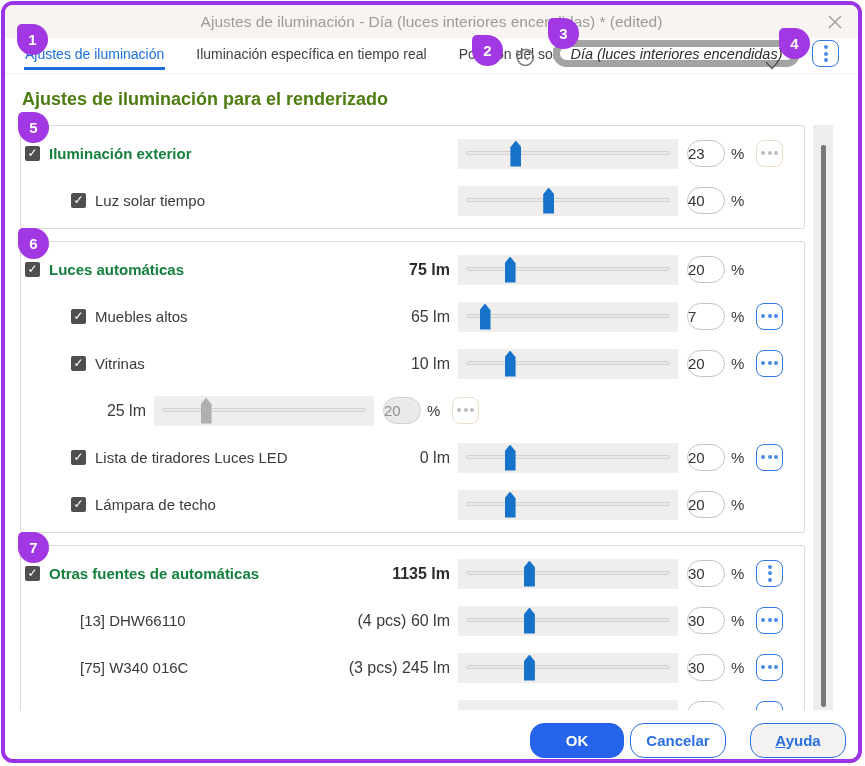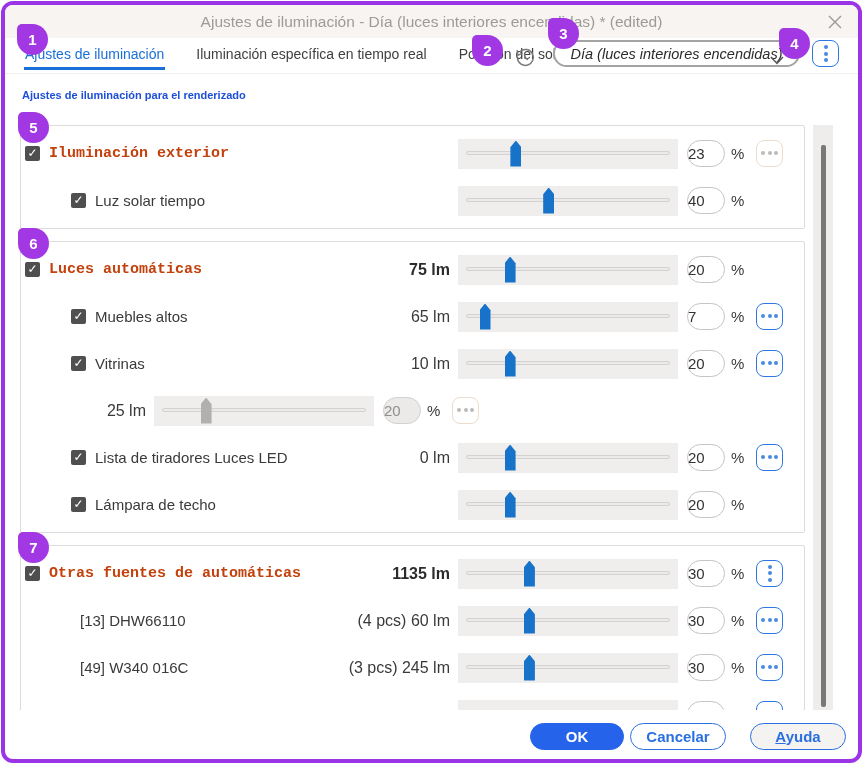--- a/index.html
+++ b/index.html
@@ -10,39 +10,39 @@
   .titlebar{position:absolute;left:0;top:0;right:0;height:33px;background:#f8f4f1;}
   .title{position:absolute;left:0;right:0;top:0;height:33px;line-height:33px;text-align:center;font-size:15.5px;color:#9b9b9b;}
   .closebtn{position:absolute;right:12px;top:6px;width:22px;height:22px;background:none;border:none;padding:0;cursor:pointer;}
 
   
   .tabs{position:absolute;left:19px;top:37px;height:30px;display:flex;gap:30px;align-items:flex-start;}
   .tab{font-size:14px;color:#3f3f3f;padding:4px 1px 8px 1px;cursor:pointer;white-space:nowrap;}
   .tab.active{color:#1a6fd8;border-bottom:3px solid #1a6fd8;padding-bottom:5px;}
   .tabsep{position:absolute;left:0;right:0;top:68px;height:1px;background:#f3eeea;}
   .historyicon{position:absolute;left:509px;top:42px;width:21px;height:21px;}
-  .preset{position:absolute;left:548px;top:35px;width:247px;height:27px;border:2px solid #a3a3a3;border-radius:14px;background:#fff;display:flex;align-items:center;justify-content:center;cursor:pointer;box-sizing:border-box;}
+  .preset{position:absolute;left:548px;top:35px;width:247px;height:27px;border:7px solid #a3a3a3;border-radius:14px;background:#fff;display:flex;align-items:center;justify-content:center;cursor:pointer;box-sizing:border-box;}
   .preset .val{font-size:14.5px;font-style:italic;color:#2b2b2b;white-space:nowrap;}
   .preset .chev{position:absolute;right:14px;top:9px;}
   .kebabtop{position:absolute;left:807px;top:35px;}
 
-  .heading{position:absolute;left:17px;top:84px;font-size:11px;font-weight:bold;color:#1d4ed8;}
+  .heading{position:absolute;left:17px;top:84px;font-size:18px;font-weight:bold;color:#4d7c0f;}
 
   
   .viewport{position:absolute;left:0;top:103px;right:0;height:602px;overflow:hidden;}
   .group-box{position:relative;margin:0 0 12px 15px;width:785px;border:1px solid #dedcda;border-radius:2px;background:#fff;padding:4px 0;box-sizing:border-box;}
   .group-box:first-child{margin-top:17px;}
 
   .row{display:flex;align-items:center;height:47px;padding-right:20px;}
   .lz{display:flex;align-items:center;flex:1;margin-left:50px;min-width:0;}
   .row.hd .lz{margin-left:4px;}
   .cb{width:15px;height:15px;background:#4f4f4f;border-radius:2px;color:#fff;font-size:12px;line-height:15px;text-align:center;flex:none;cursor:pointer;box-sizing:border-box;}
   .cb.un{background:#fff;border:1.5px solid #6f6f6f;}
   .lab{margin-left:9px;font-size:15px;color:#3a3a3a;white-space:nowrap;}
-  .lab.b{font-weight:bold;color:#c2410c;font-family:Liberation Mono, monospace;}
+  .lab.b{font-weight:bold;color:#15803d;}
   .lm{width:125px;text-align:right;font-size:16px;color:#3a3a3a;margin-right:8px;flex:none;white-space:nowrap;}
   .lm.b{font-weight:bold;color:#2b2b2b;}
   .slider{position:relative;width:220px;height:30px;background:#f0eeec;flex:none;cursor:pointer;}
   .trk{position:absolute;left:8px;right:8px;top:12px;height:4px;background:#eceae8;border:1px solid #d4d2d0;border-radius:3px;box-sizing:border-box;}
   .hdl{position:absolute;top:2px;width:11px;height:26px;background:#1673c9;clip-path:polygon(50% 0,100% 26%,100% 100%,0 100%,0 26%);}
   .slider.dis .hdl{background:#b2b0ae;}
   .pill{width:38px;height:27px;border:1px solid #c6c3c1;border-radius:14px;font-size:15px;color:#333;line-height:25px;margin-left:9px;flex:none;background:#fff;box-sizing:border-box;}
   .pill.dis{background:#eceae9;color:#8f8f8f;border-color:#d2d0ce;}
   .unit{margin-left:6px;font-size:15px;color:#3a3a3a;width:14px;flex:none;}
   .slot{width:28px;height:28px;margin-left:11px;flex:none;}
@@ -55,21 +55,21 @@
   
   .sbtrack{position:absolute;left:808px;top:120px;width:20px;height:585px;background:#efedec;}
   .sbthumb{position:absolute;left:8px;top:20px;width:5px;height:562px;background:#787878;border-radius:2px;cursor:pointer;}
 
   
   .badge{position:absolute;width:31px;height:31px;background:#a238e3;border-radius:5px 50% 50% 50%;color:#fff;font-size:15px;font-weight:bold;text-align:center;line-height:31px;z-index:50;}
   .b1{left:12px;top:19px;} .b2{left:467px;top:30px;} .b3{left:543px;top:13px;} .b4{left:774px;top:23px;}
   .group-badge{left:-3px;top:-14px;}
 
   
-  .btn{position:absolute;top:718px;height:27px;border-radius:14px;font-size:15px;font-weight:bold;cursor:pointer;font-family:"Liberation Sans",sans-serif;padding:0;box-sizing:border-box;}
+  .btn{position:absolute;top:718px;height:35px;border-radius:14px;font-size:15px;font-weight:bold;cursor:pointer;font-family:"Liberation Sans",sans-serif;padding:0;box-sizing:border-box;}
   .btn.ok{left:525px;width:94px;background:#2563eb;color:#fff;border:1.5px solid #2563eb;}
   .btn.sec{background:#fff;color:#2a6fe0;border:1.5px solid #2a6fe0;}
   .btn.cancel{left:625px;width:96px;}
   .btn.help{left:745px;width:96px;background:#f4f3f2;}
   .btn.help .u{text-decoration:underline;}
 </style>
 </head>
 <body>
 
 <div class="stage">
@@ -298,21 +298,21 @@
               <div class="slot">
                 <button class="dots">
                   <span class="d"></span>
                   <span class="d"></span>
                   <span class="d"></span>
                 </button>
               </div>
             </div>
             <div class="row">
               <div class="lz">
-                <span class="lab">[49] W340 016C</span>
+                <span class="lab">[75] W340 016C</span>
               </div>
               <span class="lm">(3 pcs) 245 lm</span>
               <div class="slider">
                 <div class="trk"></div>
                 <div class="hdl" style="left: 65.9px;"></div>
               </div>
               <span class="pill">30</span>
               <span class="unit">%</span>
               <div class="slot">
                 <button class="dots">

